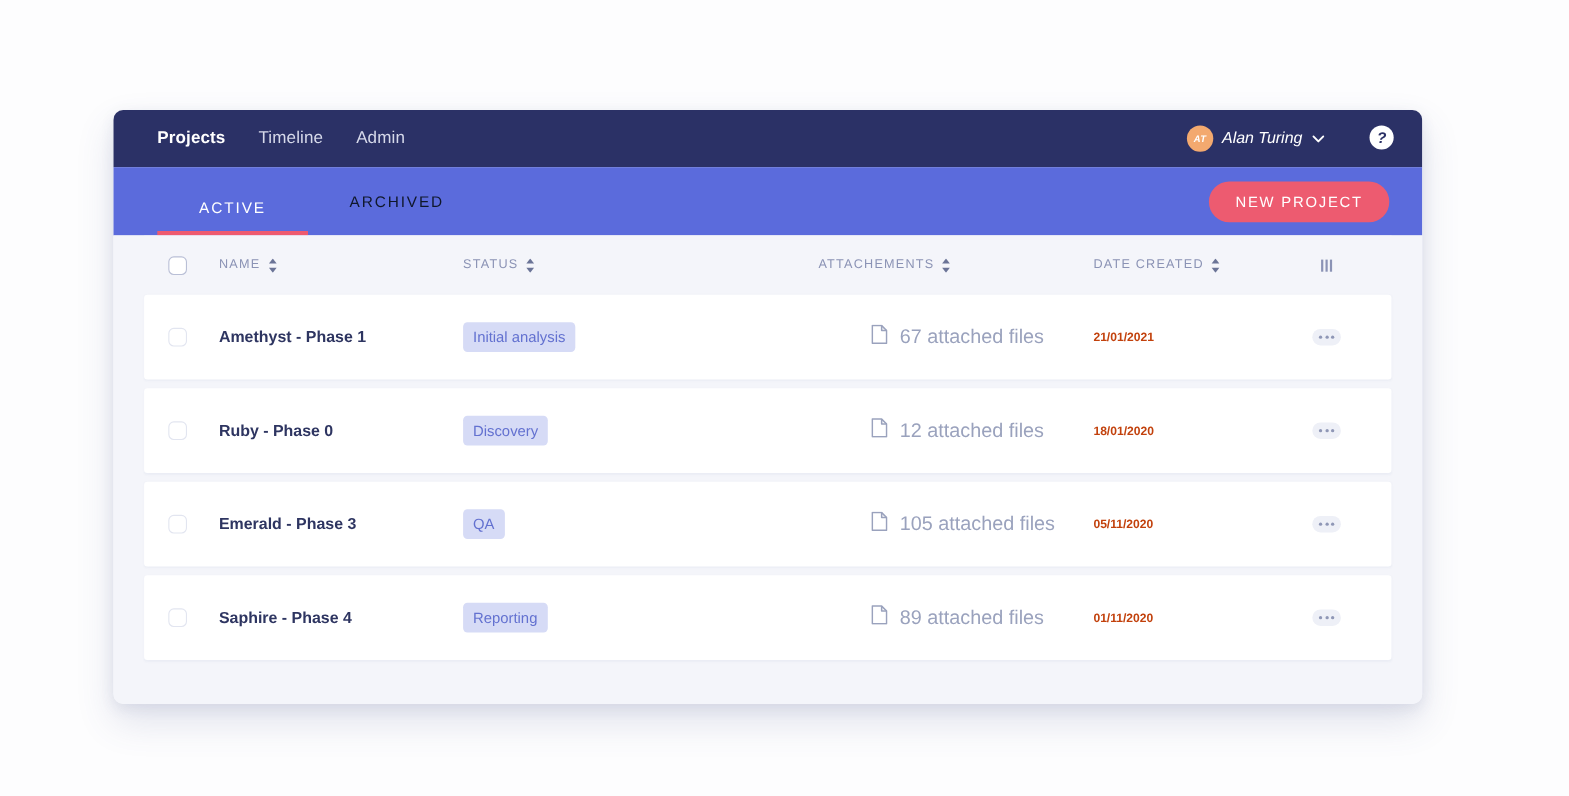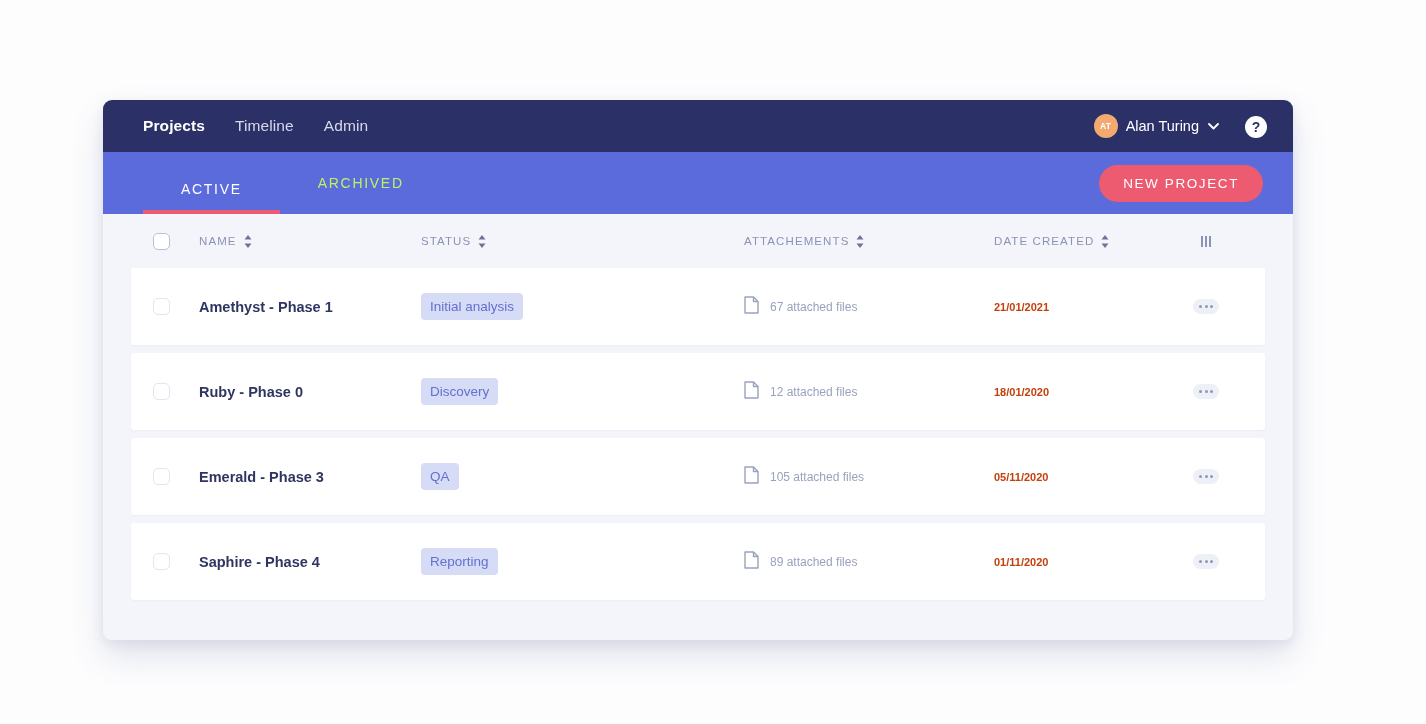--- a/index.html
+++ b/index.html
@@ -58,22 +58,23 @@
     cursor: pointer;
     white-space: nowrap;
   }
   .nav-link.active {
     color: #ffffff;
     font-weight: bold;
   }
   .nav-right {
     margin-left: auto;
     display: flex;
-    align-items: flex-end;
-    gap: 18px;
+    align-items: flex-start;
+    gap: 33px;
+    font-style: italic;
   }
   .avatar {
     width: 24px;
     height: 24px;
     border-radius: 50%;
     background: #f3a96f;
     color: #ffffff;
     font-size: 8.5px;
     font-weight: bold;
     letter-spacing: 0.3px;
@@ -123,21 +124,21 @@
   }
   .tabs {
     display: flex;
     align-items: stretch;
     height: 100%;
   }
   .tab {
     display: flex;
     align-items: center;
     justify-content: center;
-    color: #bef264;
+    color: #0f172a;
     font-size: 14px;
     letter-spacing: 1.7px;
     padding: 0 38px;
     cursor: pointer;
     position: relative;
     white-space: nowrap;
   }
   .tab.active {
     color: #ffffff;
     margin-top: 12px;
@@ -248,22 +249,23 @@
     font-size: 13.5px;
     padding: 6px 9px;
     border-radius: 4px;
     white-space: nowrap;
   }
   .attach {
     display: flex;
     align-items: center;
     gap: 11px;
     color: #9aa2bd;
-    font-size: 12px;
-    white-space: nowrap;
+    font-size: 18px;
+    white-space: nowrap;
+    margin-left: 48px;
   }
   .date {
     color: #c2410c;
     font-size: 11px;
     font-weight: bold;
     white-space: nowrap;
   }
   .kebab {
     width: 26px;
     height: 15px;

